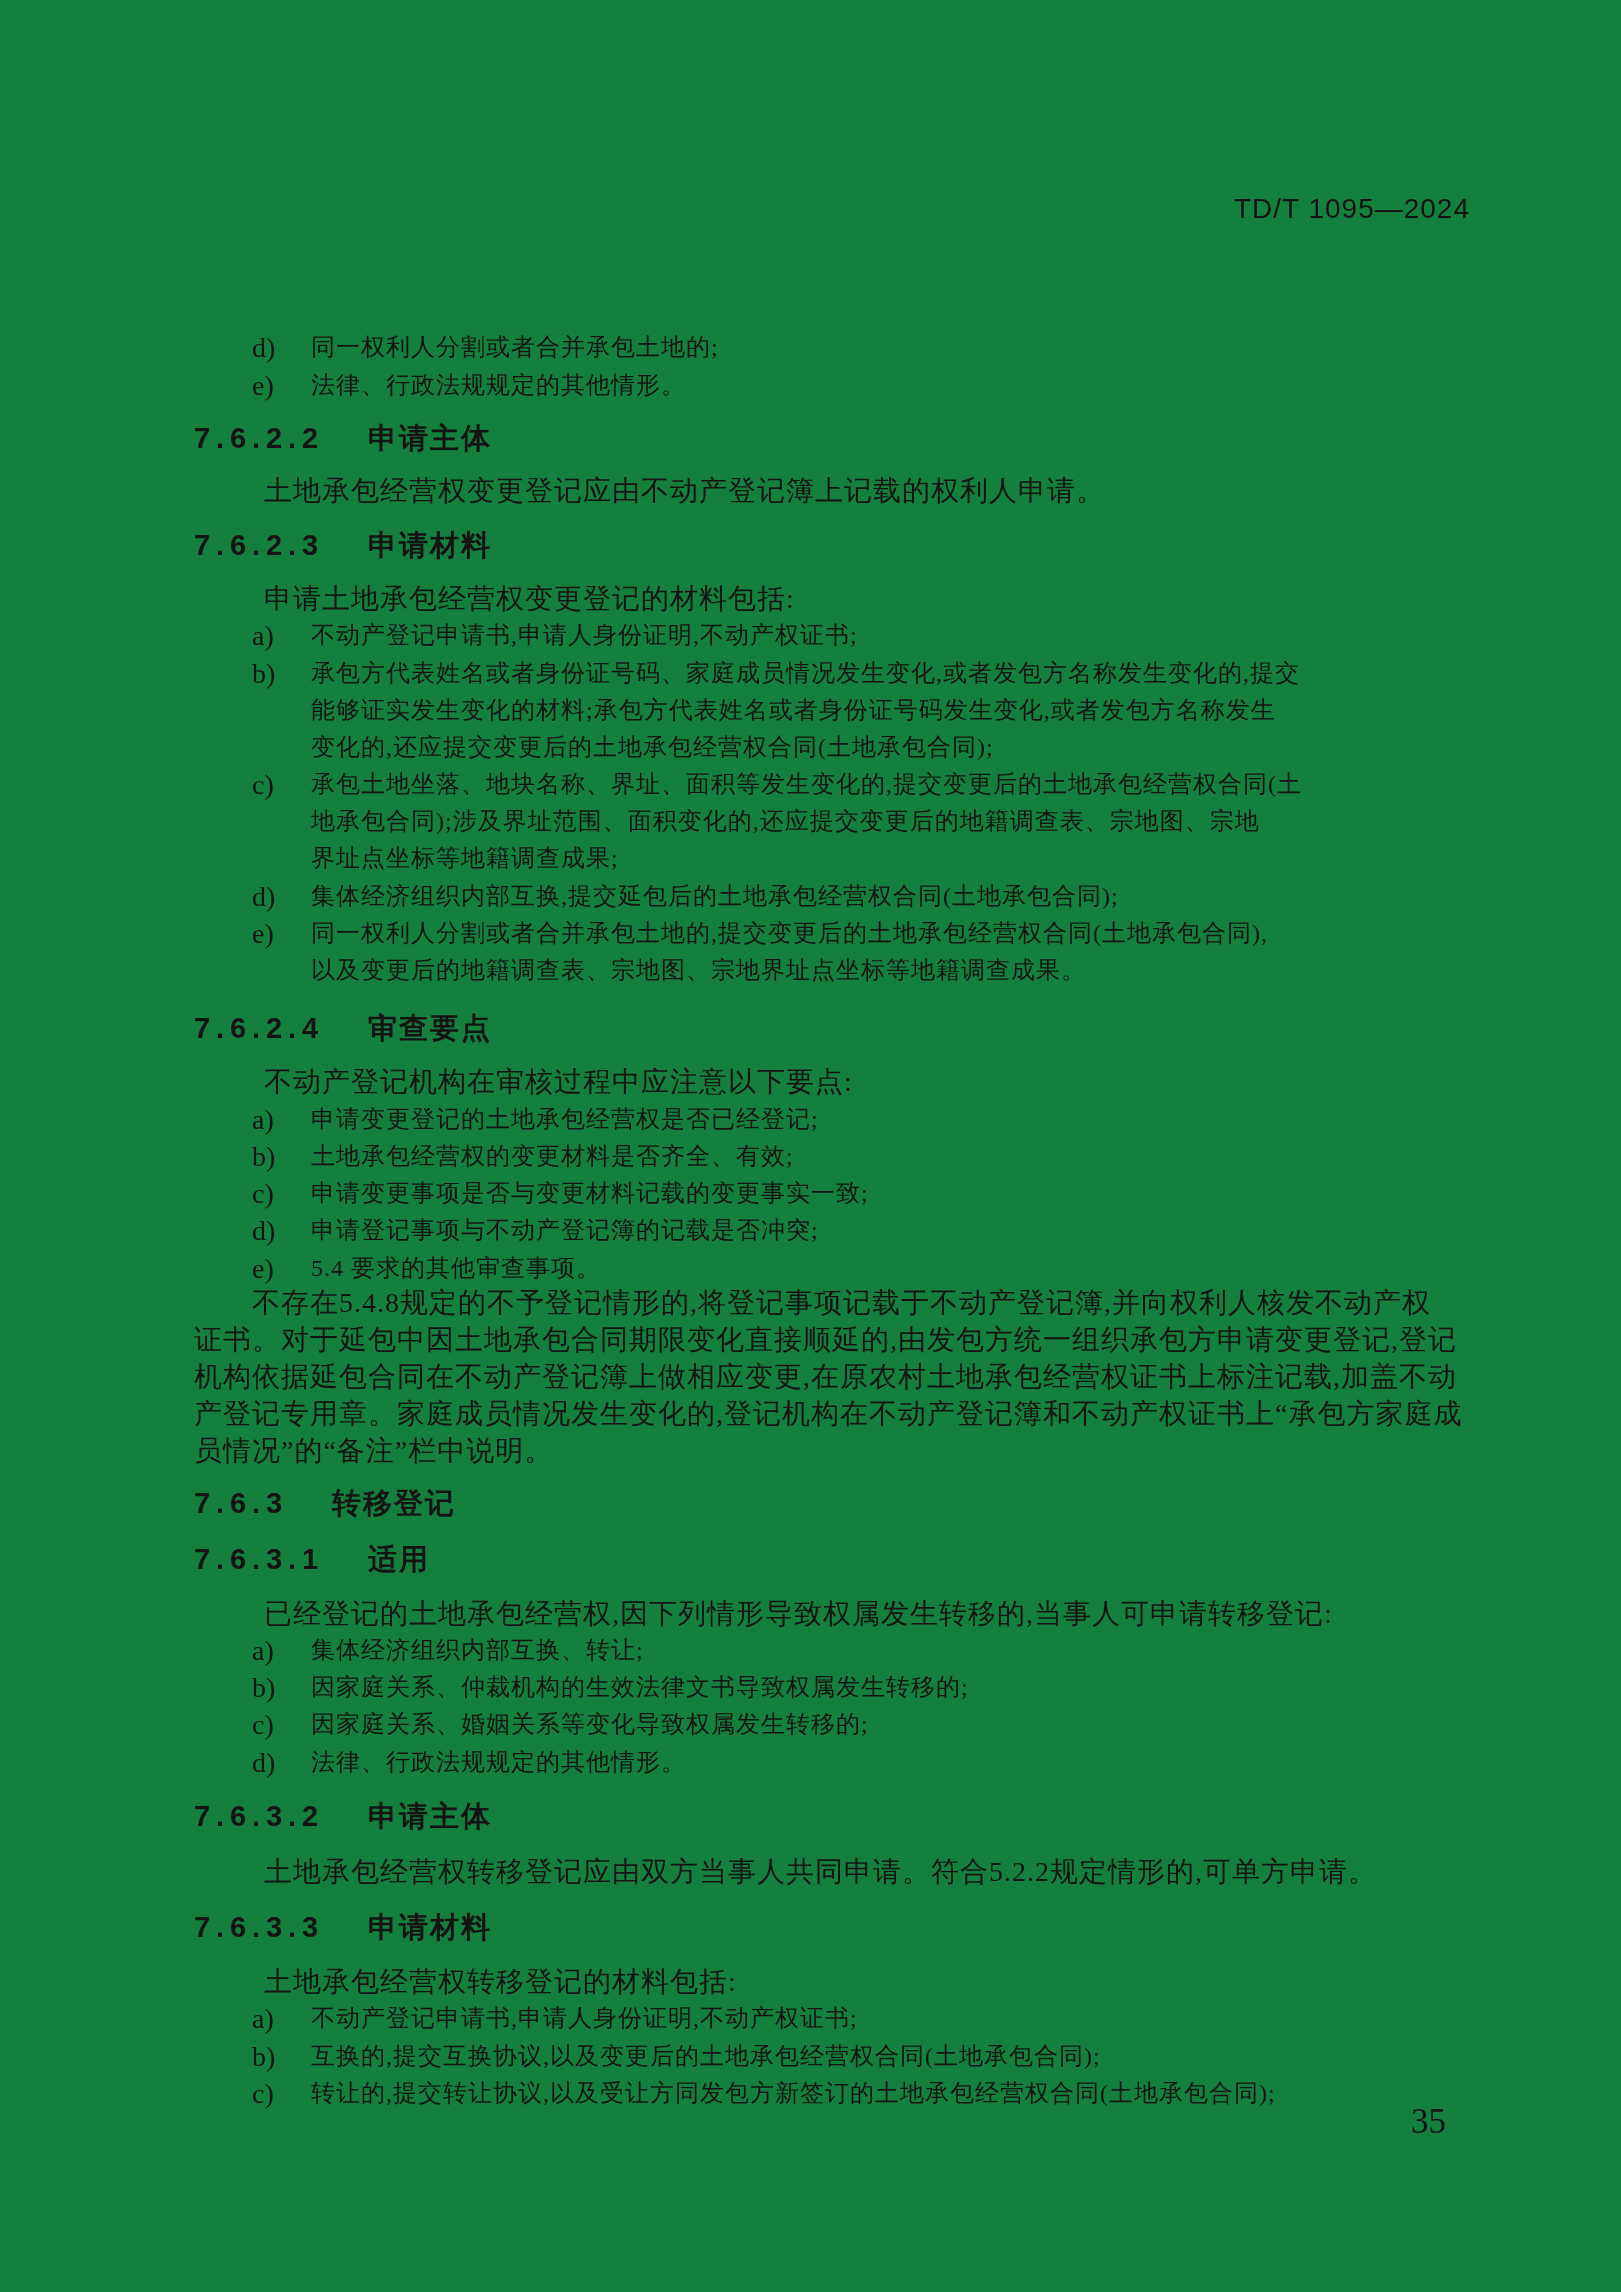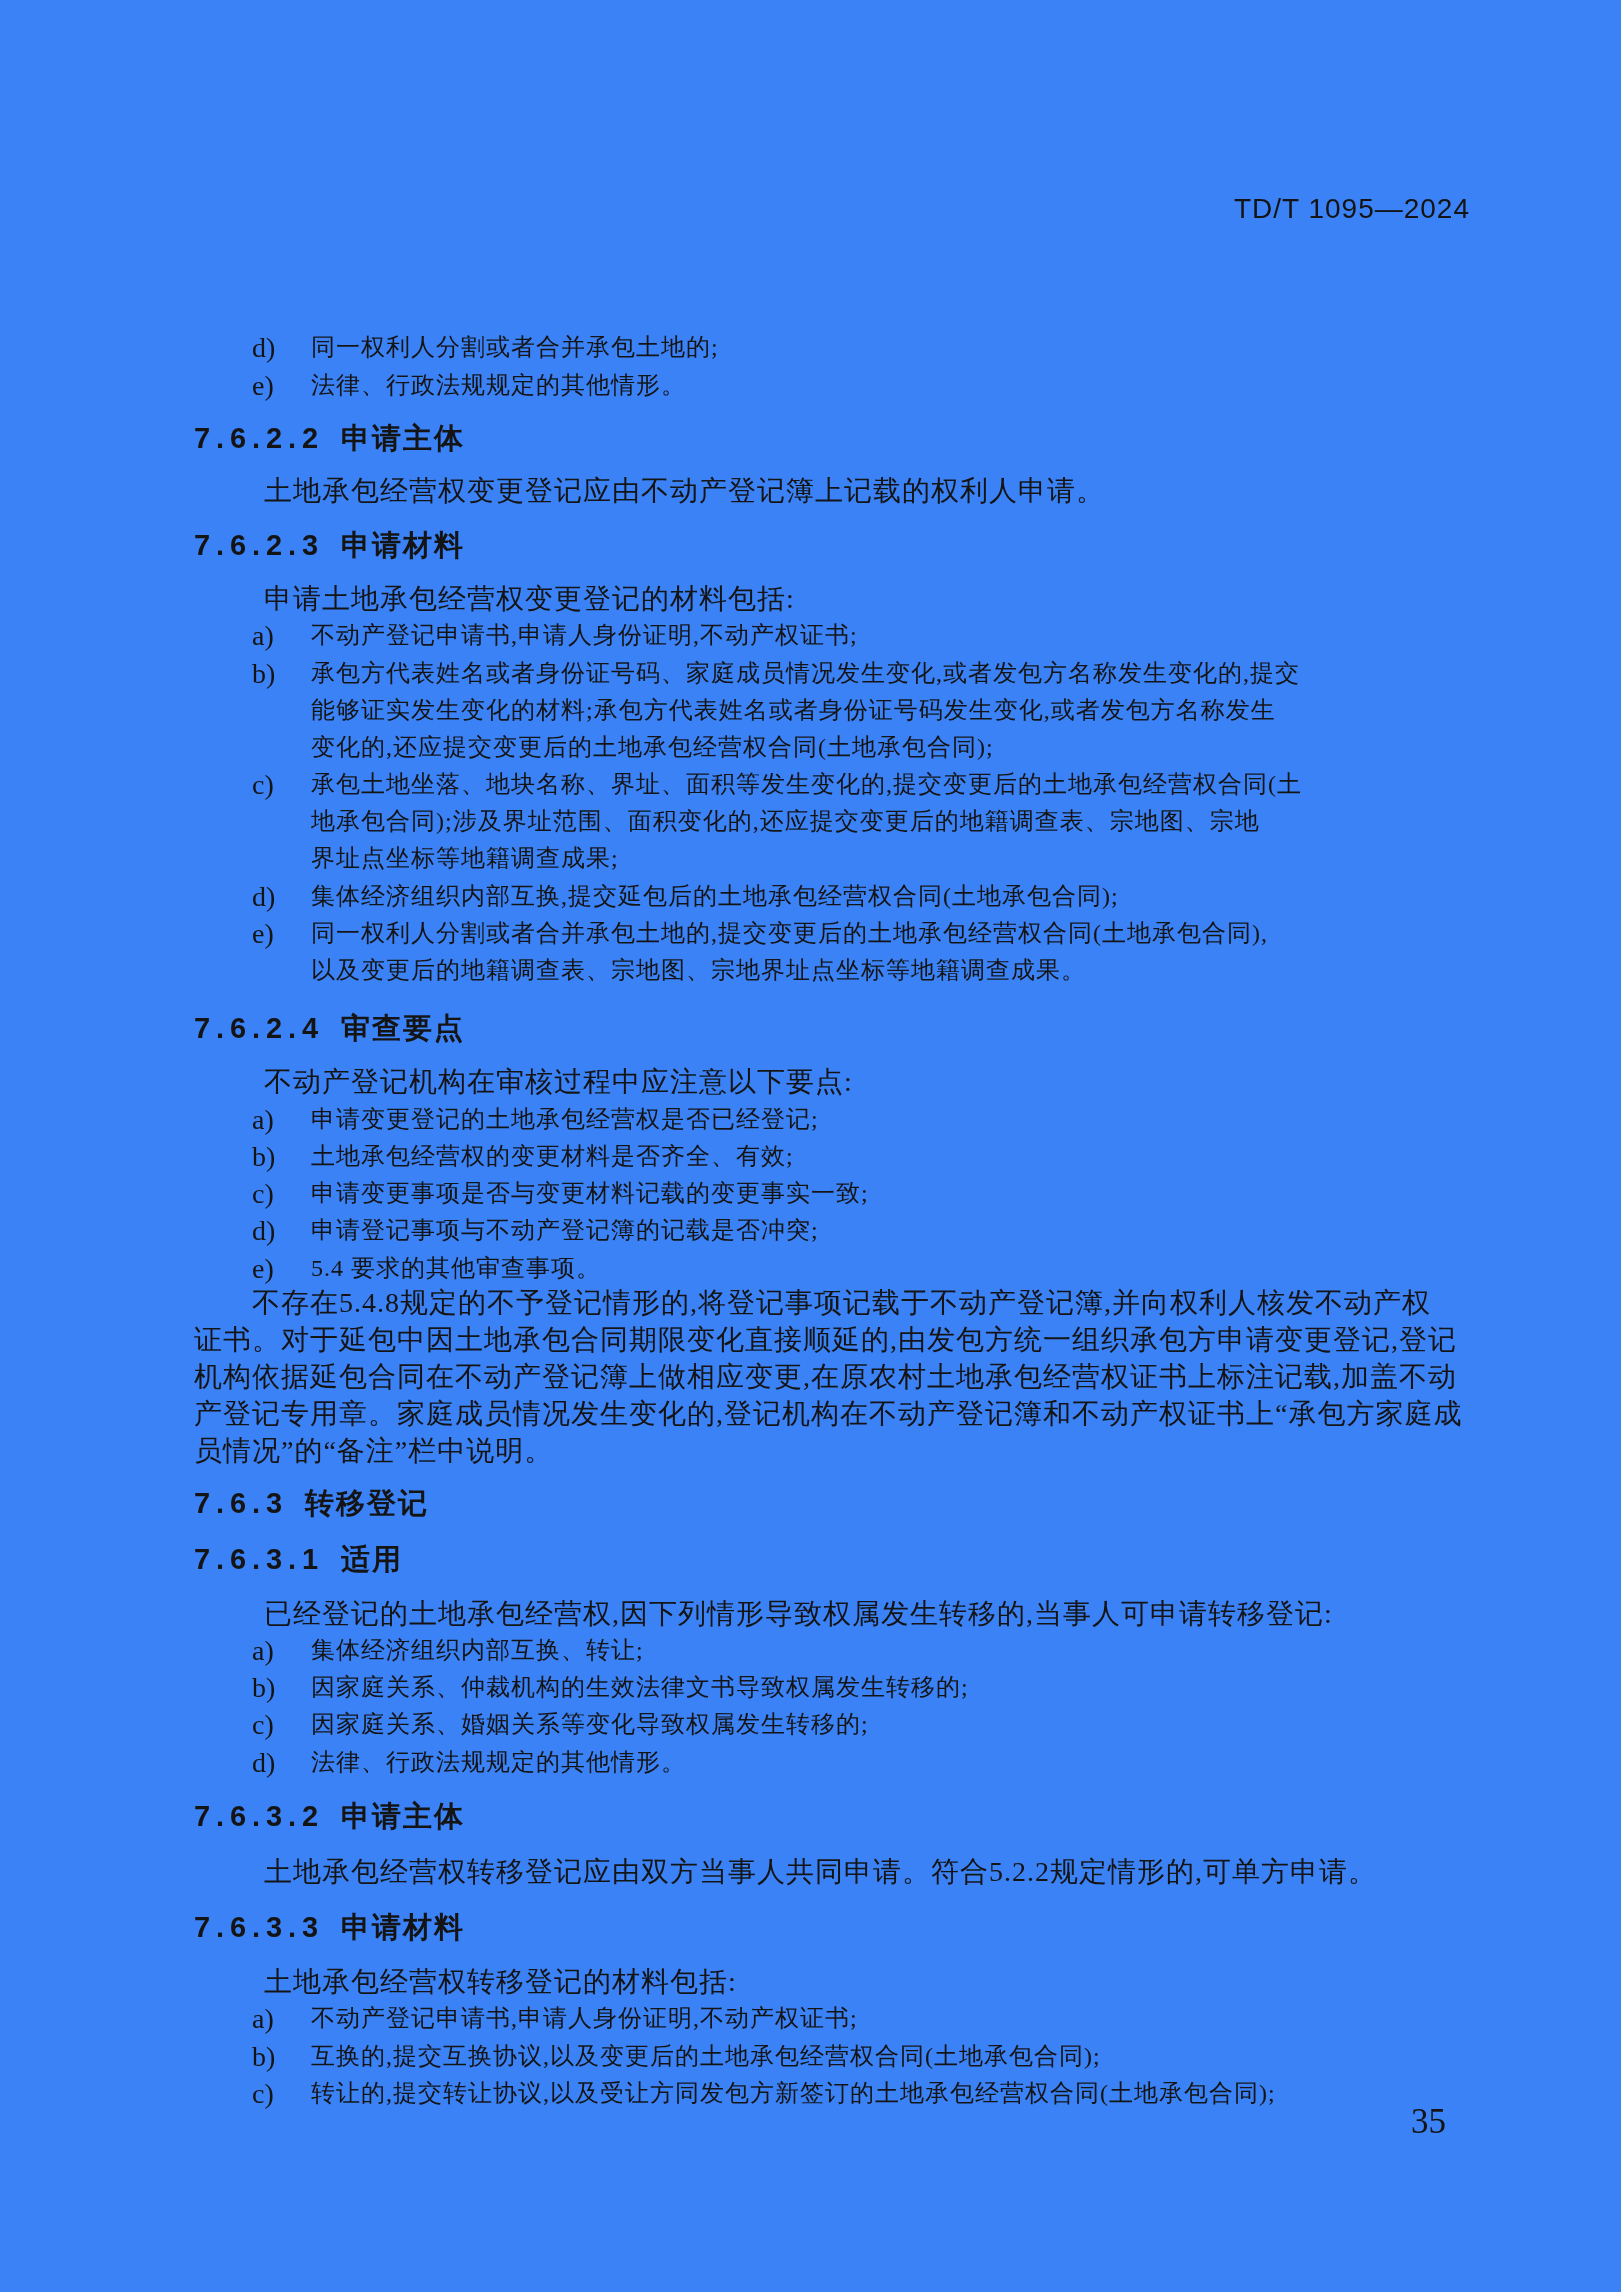--- a/index.html
+++ b/index.html
@@ -1,20 +1,20 @@
 <!DOCTYPE html>
 <html><head>
 <meta charset="utf-8">
 <style>
   html,body{margin:0;padding:0;background:#ffffff;}
   .page{
     position:relative;
     width:1621px;
     height:2293px;
-    background:#3b82f6;
+    background:#15803d;
     color:#141414;
     font-family:"Liberation Serif","DejaVu Serif",serif;
     overflow:hidden;
   }
   
   .hdr{
     position:absolute;
     top:192px;
     right:151px;
     font-family:"Liberation Sans","DejaVu Sans",sans-serif;
@@ -27,21 +27,21 @@
   .heading{
     position:absolute;
     left:194px;
     font-family:"Liberation Sans","DejaVu Sans",sans-serif;
     font-weight:700;
     font-size:29px;
     line-height:37px;
     white-space:nowrap;
   }
   .hnum{letter-spacing:5.9px;}
-  .htitle{margin-left:9px;letter-spacing:2px;}
+  .htitle{margin-left:36px;letter-spacing:2px;}
   
   .para{
     position:absolute;
     left:252px;
     font-size:28px;
     line-height:37px;
     letter-spacing:1px;
     white-space:nowrap;
     margin-left:12px;
   }

